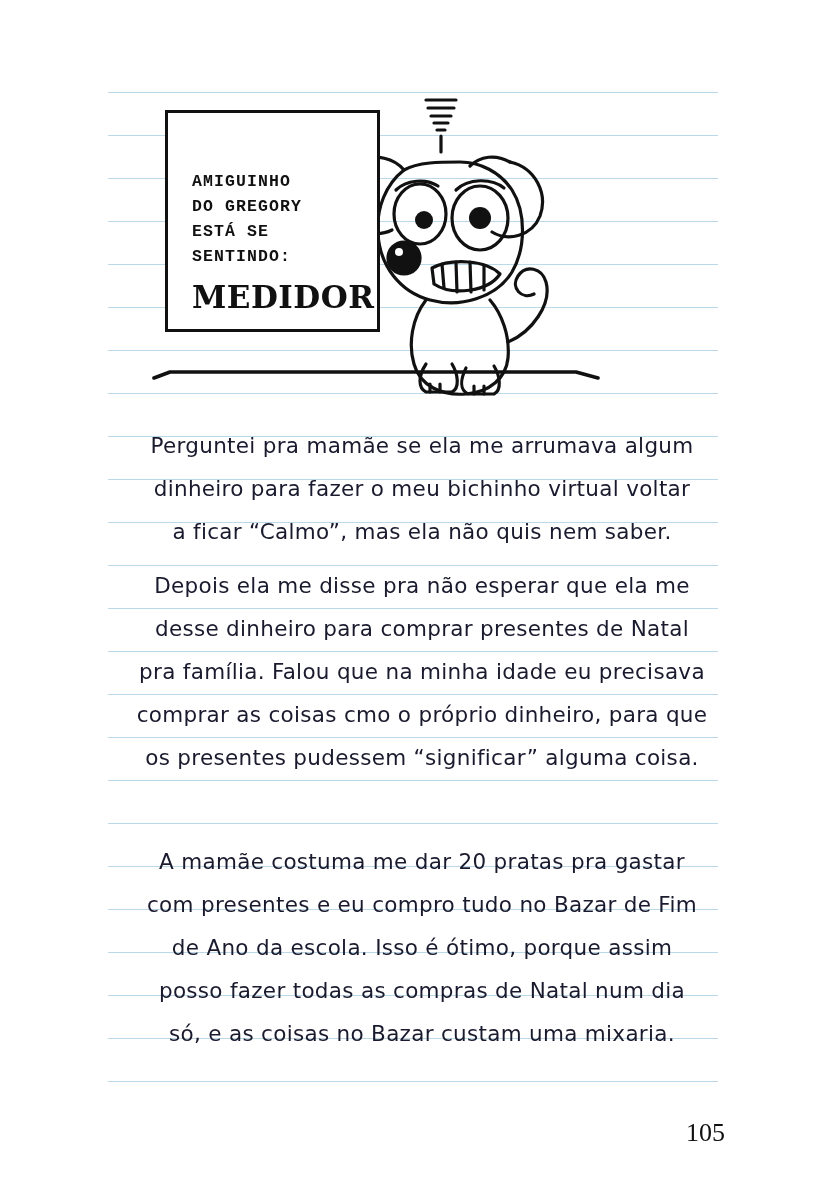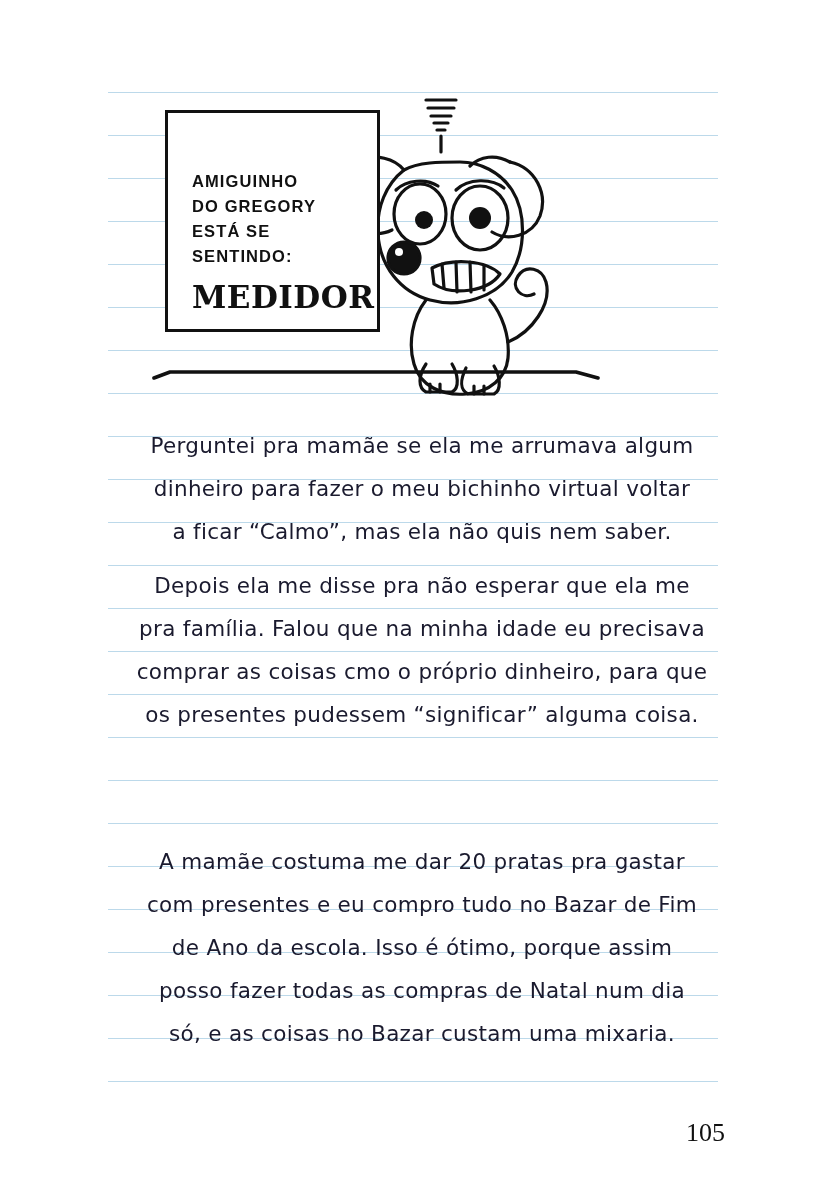--- a/index.html
+++ b/index.html
@@ -61,21 +61,21 @@
     font-family: "DejaVu Sans Mono", monospace;
     font-weight: bold;
     font-size: 17px;
     line-height: 19px;
     letter-spacing: 1.2px;
   }
   #mood-lines {
     position: absolute;
     left: 24px;
     top: 56px;
-    font-family: Liberation Sans, sans-serif;
+    font-family: Liberation Mono, monospace;
     font-weight: bold;
     font-size: 16.5px;
     line-height: 25px;
     letter-spacing: 1.1px;
     color: #111;
   }
   #mood-value {
     position: absolute;
     left: 24px;
     bottom: 14px;
@@ -220,20 +220,21 @@
   </div>
 
   <div class="para" id="para-1">
     <span class="line">Perguntei pra mamãe se ela me arrumava algum</span>
     <span class="line">dinheiro para fazer o meu bichinho virtual voltar</span>
     <span class="line">a ficar “Calmo”, mas ela não quis nem saber.</span>
   </div>
 
   <div class="para" id="para-2">
     <span class="line">Depois ela me disse pra não esperar que ela me</span>
+    <span class="line">desse dinheiro para comprar presentes de Natal</span>
     <span class="line">pra família. Falou que na minha idade eu precisava</span>
     <span class="line">comprar as coisas cmo o próprio dinheiro, para que</span>
     <span class="line">os presentes pudessem “significar” alguma coisa.</span>
   </div>
 
   <div class="para" id="para-3">
     <span class="line">A mamãe costuma me dar 20 pratas pra gastar</span>
     <span class="line">com presentes e eu compro tudo no Bazar de Fim</span>
     <span class="line">de Ano da escola. Isso é ótimo, porque assim</span>
     <span class="line">posso fazer todas as compras de Natal num dia</span>

